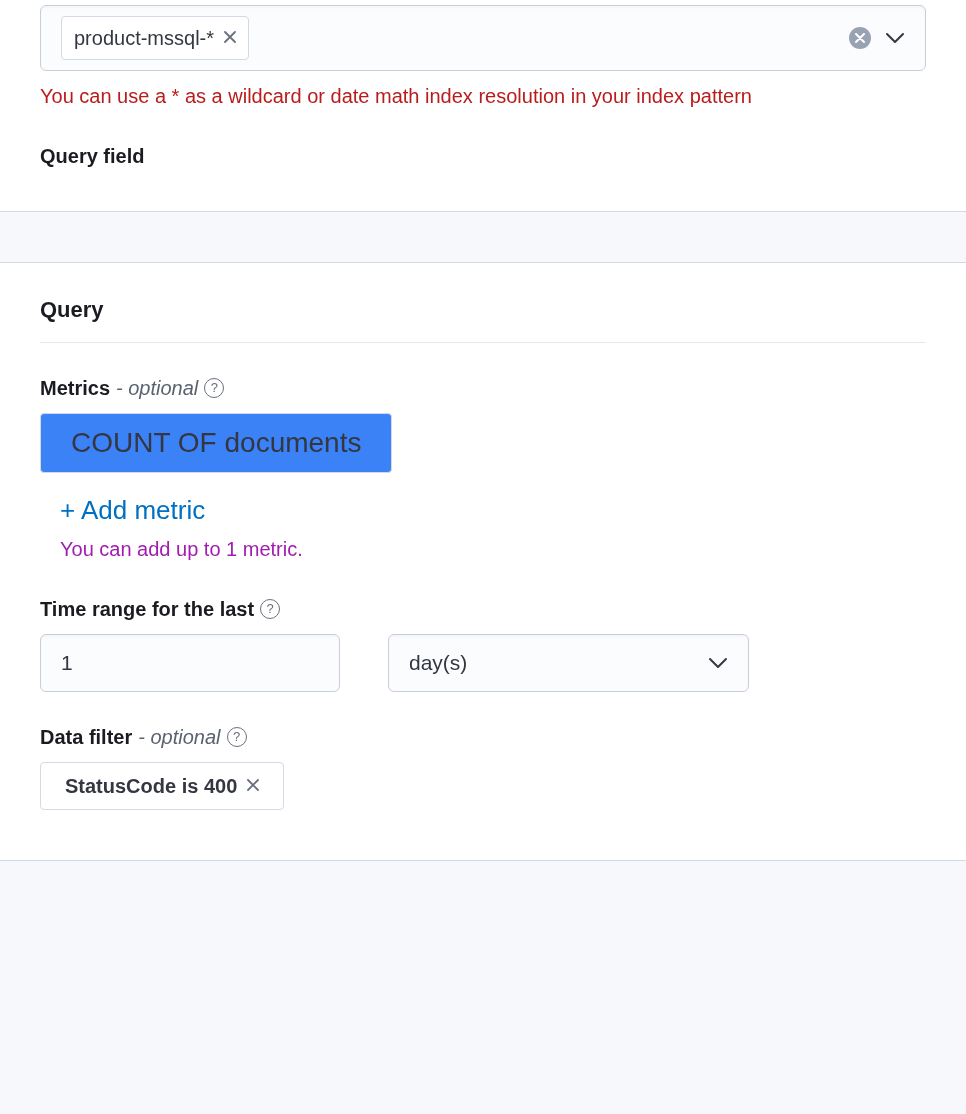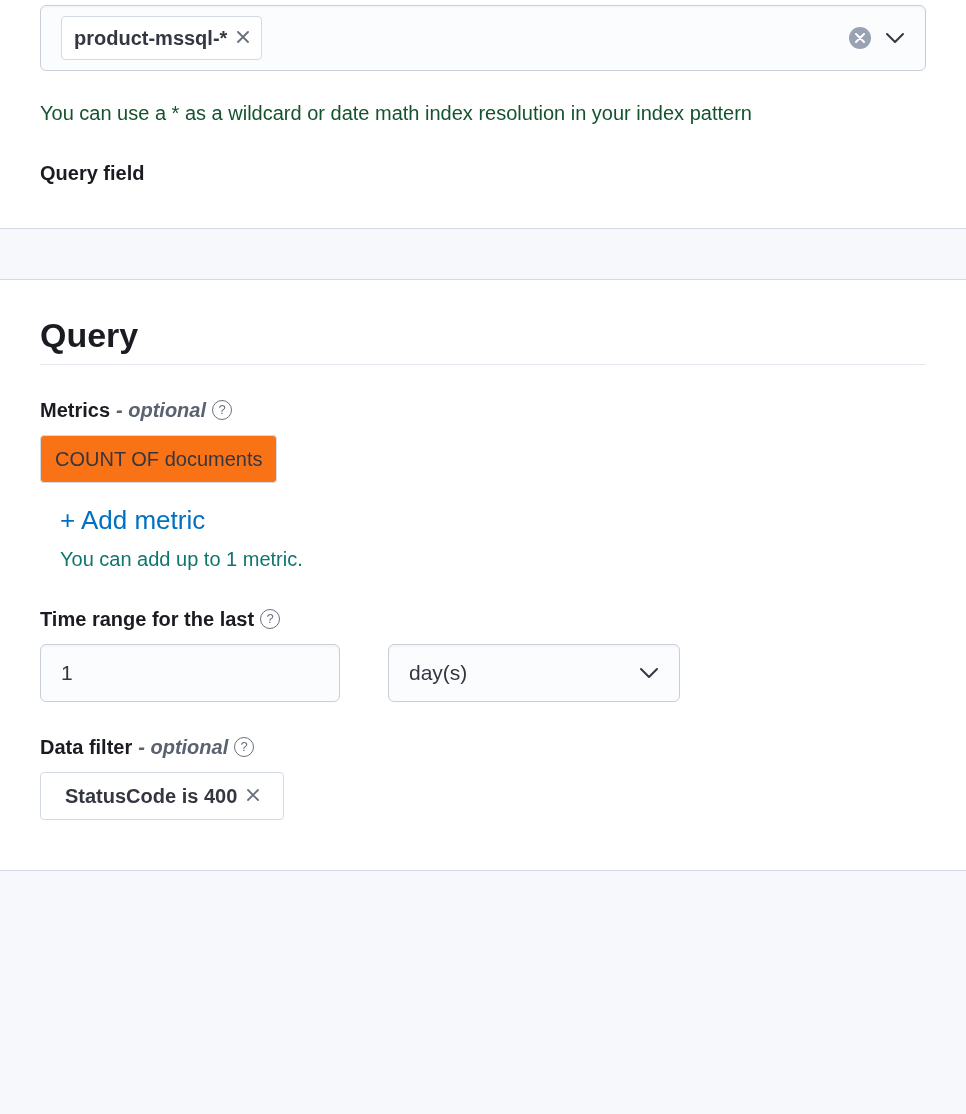--- a/index.html
+++ b/index.html
@@ -23,21 +23,21 @@
   .label {
     font-weight: 700;
     font-size: 20px;
     color: #1a1c21;
     margin-bottom: 10px;
     display: flex;
     align-items: center;
     gap: 6px;
   }
   .label .optional {
-    font-weight: 700;
+    font-weight: 400;
     font-style: italic;
     color: #5a6270;
   }
   .help-icon {
     display: inline-flex;
     width: 20px; height: 20px;
     border: 1.5px solid #69707d;
     border-radius: 50%;
     align-items: center;
     justify-content: center;
@@ -52,21 +52,21 @@
     border: 1px solid #c9cfda;
     border-radius: 6px;
     box-shadow: inset 0 2px 2px rgba(0,0,0,0.03);
     display: flex;
     align-items: center;
     padding: 10px 20px;
     min-height: 58px;
     font-size: 21px;
     color: #343741;
   }
-  .combo-box { justify-content: space-between; gap: 10px; flex-wrap: wrap; font-weight: bold; }
+  .combo-box { justify-content: space-between; gap: 10px; flex-wrap: wrap; }
   .combo-right { display: flex; align-items: center; gap: 14px; }
   .chip {
     background: #fff;
     border: 1px solid #d3dae6;
     border-radius: 4px;
     padding: 6px 12px;
     display: inline-flex;
     align-items: center;
     gap: 10px;
     font-size: 20px;
@@ -87,60 +87,60 @@
     color: #fff;
     font-size: 12px;
     cursor: pointer;
   }
   .chevron {
     display: inline-block;
     cursor: pointer;
   }
   .chevron svg { display: block; }
   .helper-text {
-    color: #14532d;
-    font-size: 20px;
-    margin-top: 27px;
+    color: #b91c1c;
+    font-size: 20px;
+    margin-top: 10px;
     max-width: 780px;
   }
   .select-box { justify-content: space-between; cursor: pointer; }
   .section-title {
-    font-size: 34px;
+    font-size: 22px;
     font-weight: 700;
     color: #1a1c21;
-    padding-bottom: 3px;
+    padding-bottom: 16px;
     border-bottom: 1px solid #e4e8ee;
     margin-bottom: 30px;
   }
   .metric-chip {
     display: inline-block;
-    background: #f97316;
+    background: #3b82f6;
     border: 1px solid #d3dae6;
     border-radius: 4px;
-    padding: 8px 14px;
-    font-size: 20px;
+    padding: 8px 30px;
+    font-size: 28px;
     color: #343741;
   }
   .add-link {
     color: #0071c2;
     font-size: 26px;
     margin-top: 18px;
     cursor: pointer;
     display: inline-block;
   }
   .add-help {
-    color: #0f766e;
+    color: #a21caf;
     font-size: 20px;
     margin-top: 4px;
   }
   .row { display: flex; gap: 48px; }
   .num-input {
     width: 300px;
   }
-  .unit-select { width: 292px; }
+  .unit-select { width: 361px; }
   .indent { padding-left: 20px; }
 </style>
 </head>
 <body>
 
 <div class="panel first">
   <div class="field-block">
     <div class="input-box combo-box">
       <span class="chip">
         <span>product-mssql-*</span>

